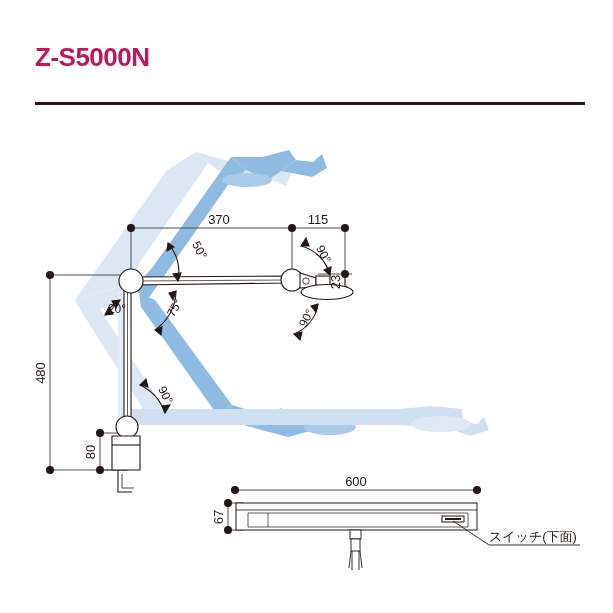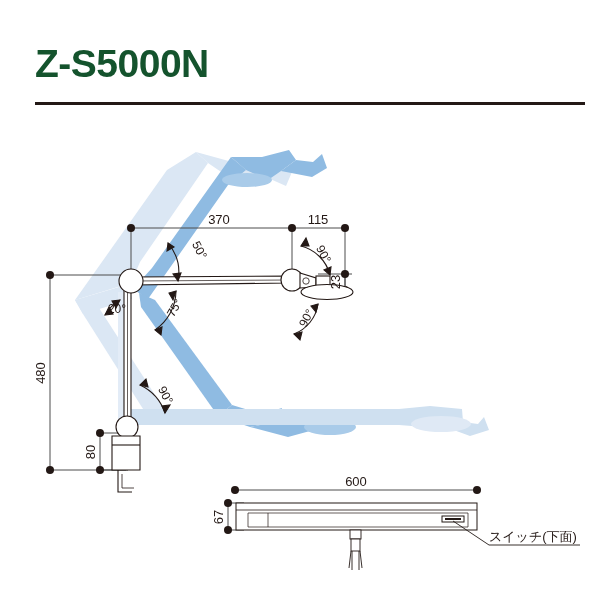--- a/index.html
+++ b/index.html
@@ -12,24 +12,24 @@
     width: 613px;
     height: 613px;
     background: #ffffff;
     font-family: "Liberation Sans", sans-serif;
     overflow: hidden;
   }
   #title {
     position: absolute;
     left: 35px;
     top: 44px;
-    font-size: 39px;
+    font-size: 26px;
     font-weight: bold;
     letter-spacing: -0.5px;
-    color: #14532d;
+    color: #be185d;
     line-height: 1;
     white-space: nowrap;
   }
   #rule {
     position: absolute;
     left: 35px;
     top: 102px;
     width: 550px;
     height: 3px;
     background: #231815;

